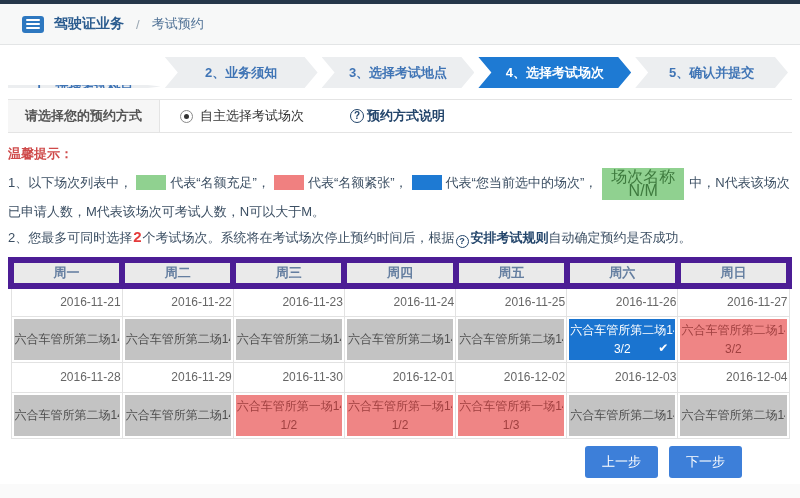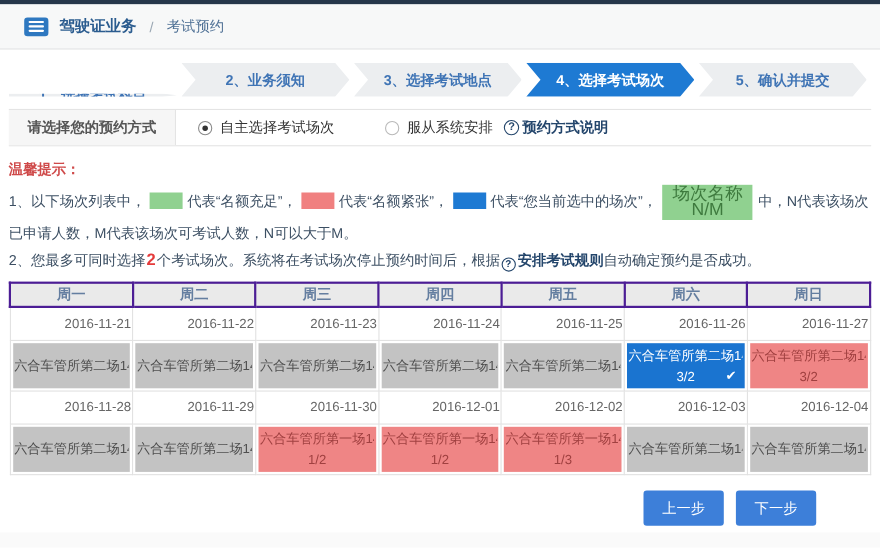--- a/index.html
+++ b/index.html
@@ -61,21 +61,21 @@
   .nm-box { display:inline-block; background:#90d190; color:#3e7a3e; text-align:center;
     font-size:16px; line-height:14px; padding:2px 9px; margin:0 5px; vertical-align:middle; }
   .tip-strong { color:#e53b3b; font-weight:bold; font-size:15px; padding:0 1px; }
   .rule-link { color:#23456b; font-weight:bold; cursor:pointer; }
   .rule-icon { display:inline-block; width:13px; height:13px; border:1px solid #23456b; border-radius:50%;
     font-size:9px; line-height:11px; text-align:center; font-weight:bold; color:#23456b;
     vertical-align:-2px; margin:0 2px 0 1px; }
 
   table.calendar { border-collapse:collapse; table-layout:fixed; width:784px; margin:8px 8px 0; }
   .calendar th { background:#eaeaea; color:#647ea0; font-size:13px; font-weight:bold;
-    height:16px; border:2px solid #4c1d95; }
+    height:16px; border:6px solid #4c1d95; }
   .calendar td.date { height:30px; text-align:right; color:#666; font-size:12px;
     border:1px solid #e2e2e2; background:#fff; }
   .calendar td.session { height:46px; border:1px solid #e2e2e2; padding:2px; background:#fff; }
   .cell { width:100%; height:100%; display:flex; flex-direction:column;
     align-items:center; justify-content:center; font-size:12px; position:relative; }
   .cell .name { white-space:nowrap; overflow:hidden; max-width:104px; }
   .cell .count { margin-top:3px; }
   .cell.gray { background:#c3c3c3; color:#4f4f4f; }
   .cell.blue { background:#1a74d0; color:#fff; cursor:pointer; }
   .cell.red  { background:#ef8585; color:#a04040; cursor:pointer; }
@@ -110,24 +110,20 @@
   <div class="step">5、确认并提交</div>
 </div>
 
 <div class="mode-row">
   <div class="mode-label">请选择您的预约方式</div>
   <div class="mode-options">
     <span class="opt">
       <span class="radio checked"></span>
       <span>自主选择考试场次</span>
     </span>
-    <span class="opt" style="margin-right:10px;">
-      <span class="radio unchecked"></span>
-      <span>服从系统安排</span>
-    </span>
     <span class="help-link">
       <span class="q-icon">?</span>
       <span>预约方式说明</span>
     </span>
   </div>
 </div>
 
 <div class="tips">
   <div class="tips-title">温馨提示：</div>
   <div class="tip-line">

